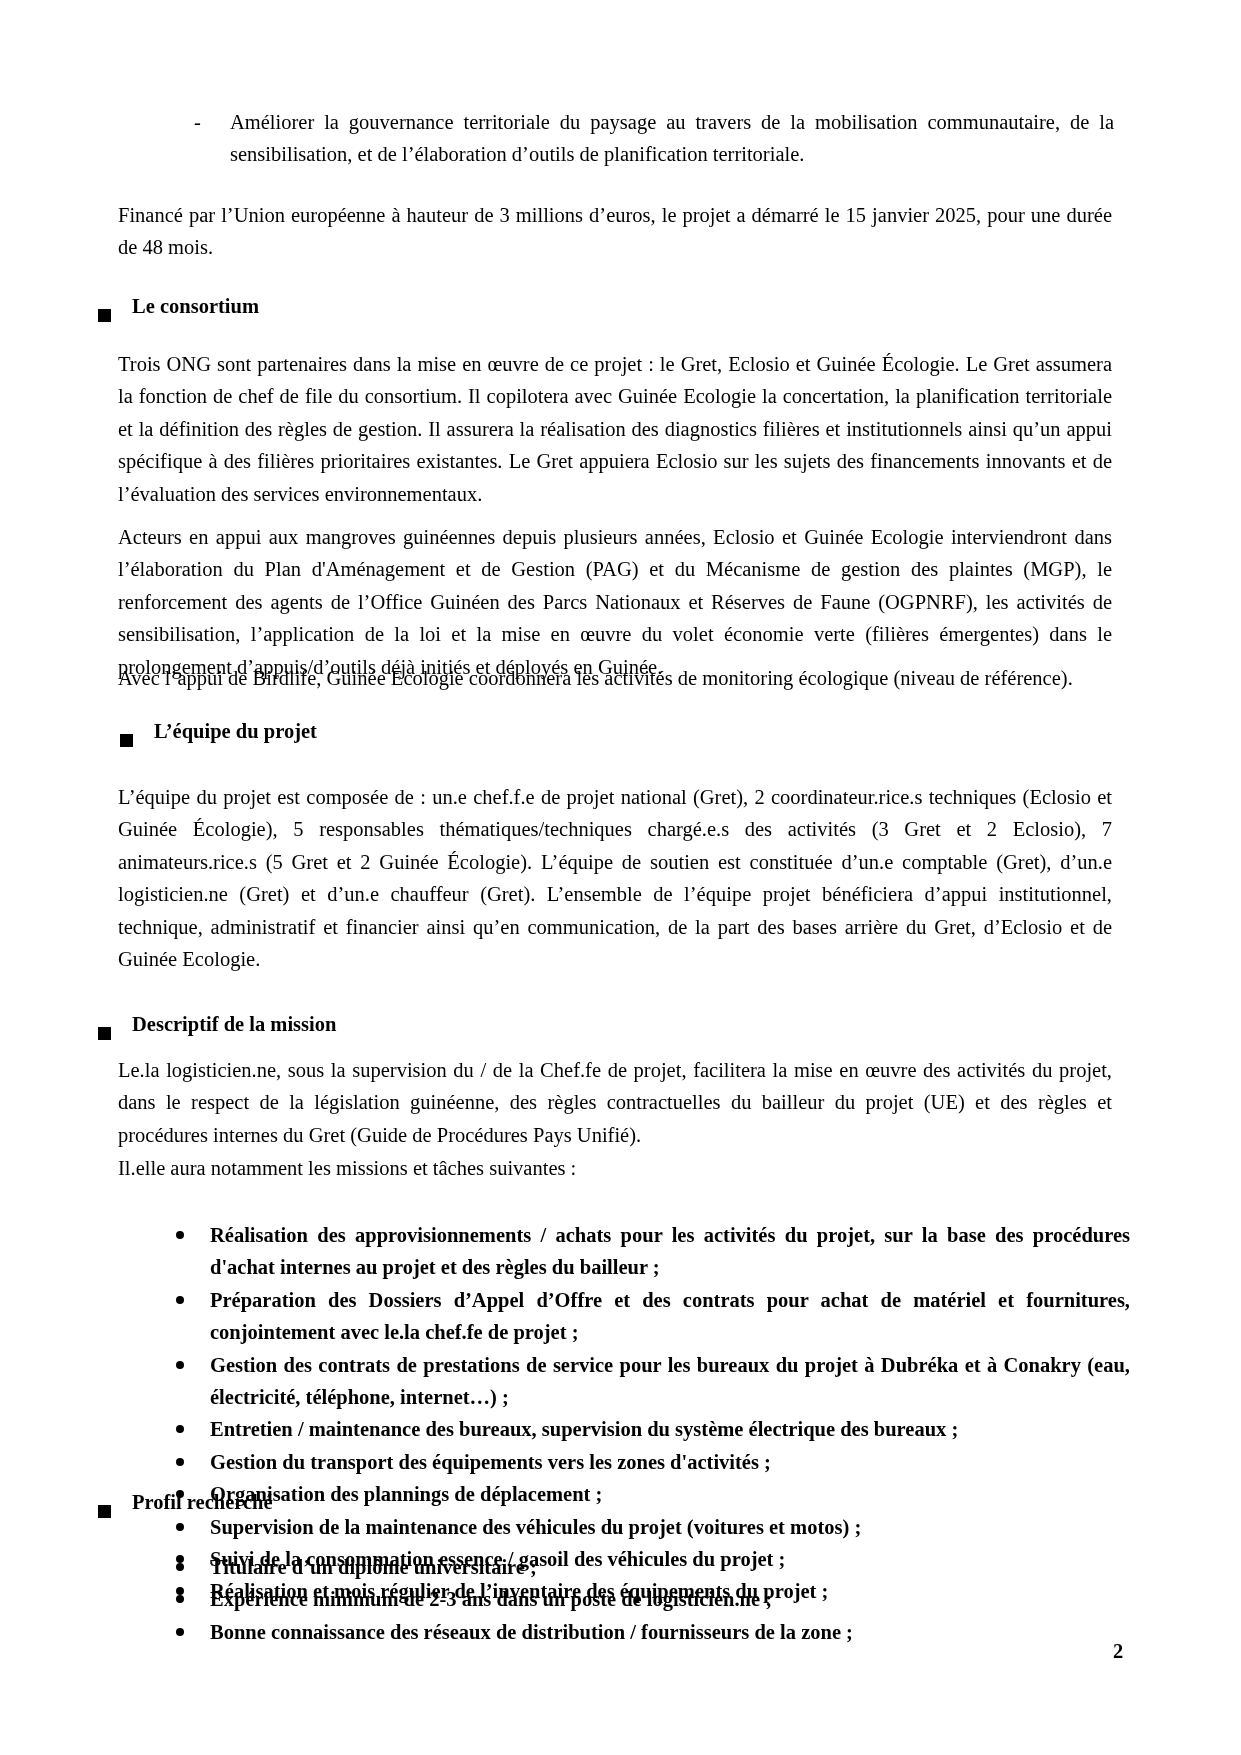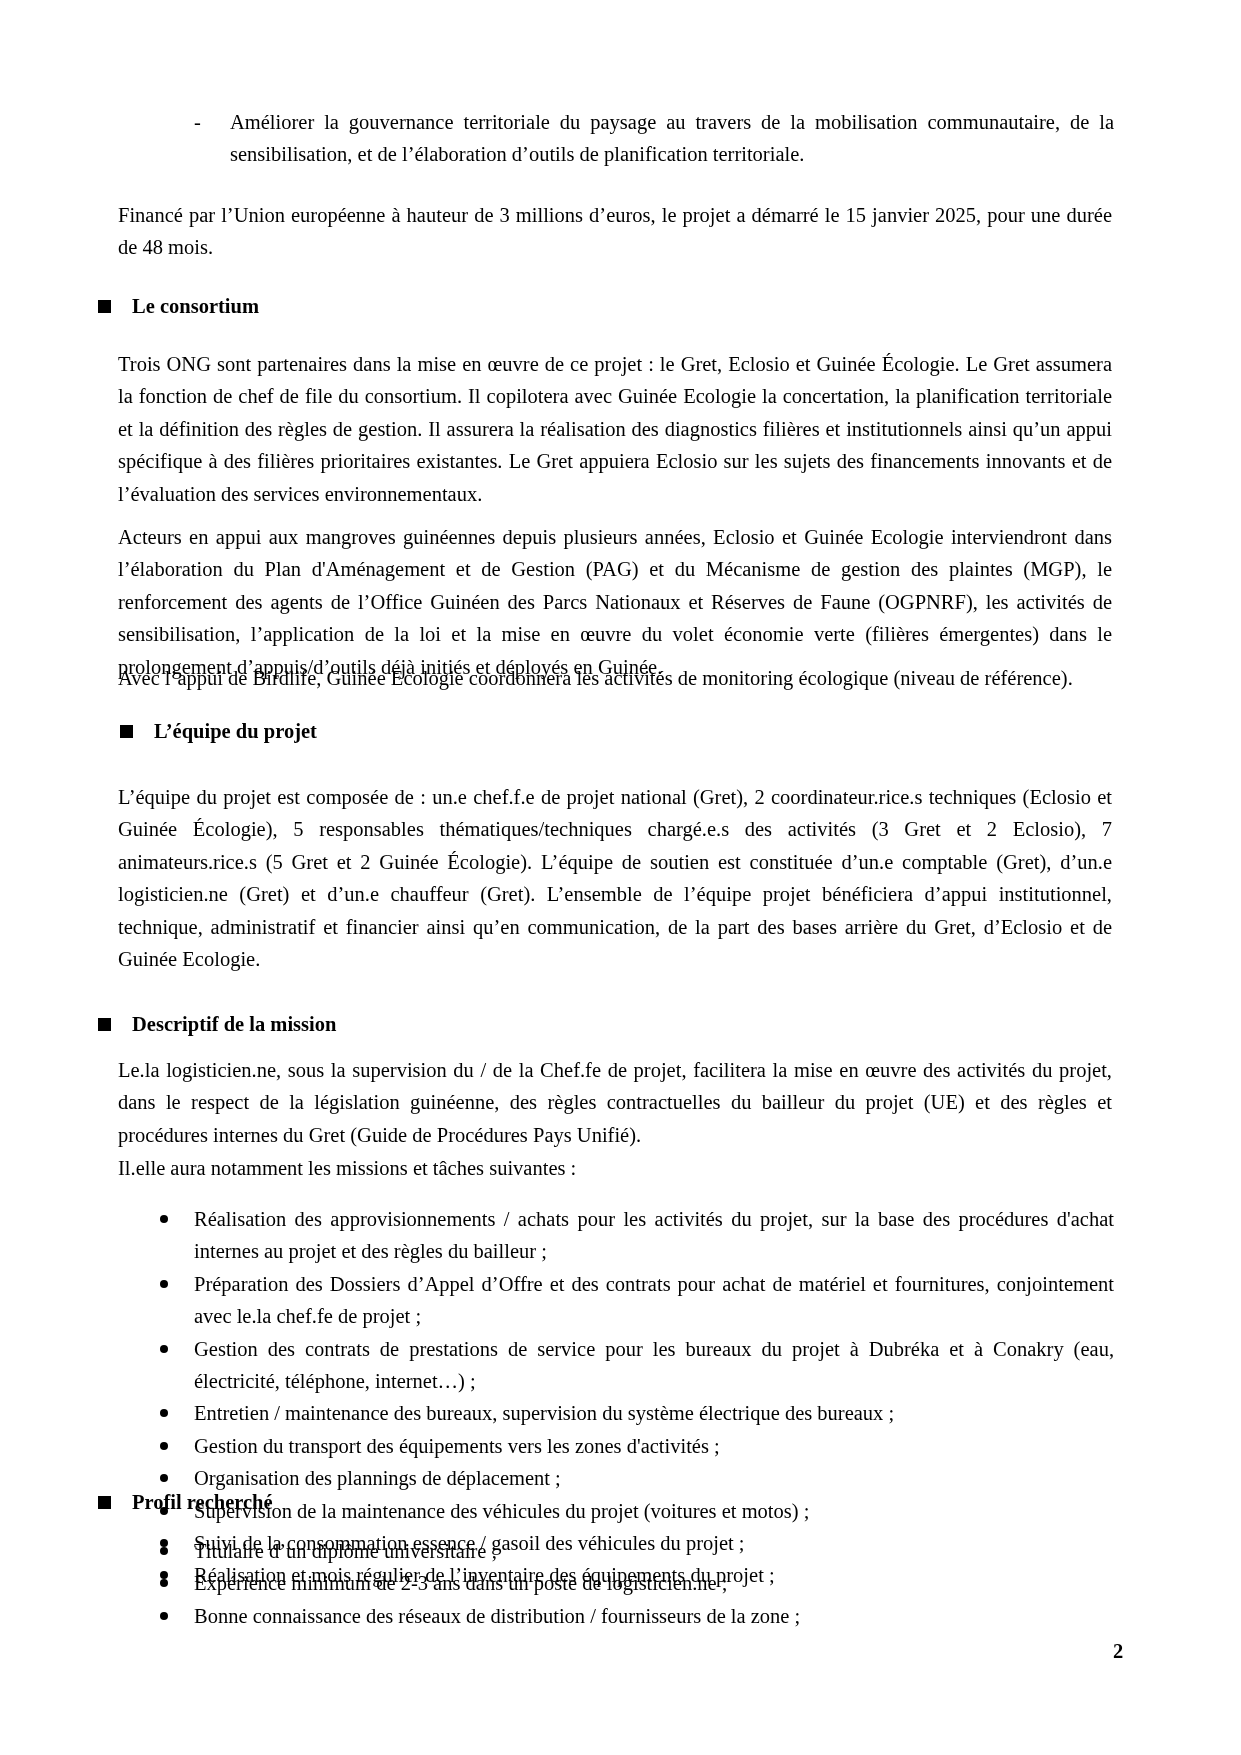--- a/index.html
+++ b/index.html
@@ -10,24 +10,24 @@
   }
   .page { position: absolute; left: 0; top: 0; width: 1241px; height: 1755px; }
   .para {
     position: absolute; left: 118px; width: 994px;
     font-size: 20.5px; line-height: 32.4px; text-align: justify; margin: 0;
   }
   .dash-marker { position: absolute; left: 194px; width: 14px; text-align: left; font-size: 20.5px; line-height: 32.4px; }
   .dash-text { position: absolute; left: 230px; width: 884px; font-size: 20.5px; line-height: 32.4px; text-align: justify; }
   .heading {
     position: absolute; left: 98px; font-size: 20.5px; line-height: 32.4px; font-weight: bold;
-    display: flex; align-items: center;
+    display: flex; align-items: flex-end;
   }
   .heading .sq { display: inline-block; width: 13px; height: 13px; background: #000; margin-right: 21px; }
-  .list { position: absolute; left: 160px; width: 954px; margin: 0; padding: 0; list-style: none; }
+  .list { position: absolute; left: 160px; width: 954px; margin: 16px; padding: 0; list-style: none; font-weight: bold; }
   .list li { position: relative; padding-left: 34px; font-size: 20.5px; line-height: 32.4px; text-align: justify; }
   .list li .dot {
     position: absolute; left: 0; top: 12px; width: 8px; height: 8px; border-radius: 50%; background: #000;
   }
   .page-number {
     position: absolute; left: 1113px; top: 1635px; font-size: 20.5px; font-weight: bold; line-height: 32px;
   }
 </style>
 </head>
 <body>

